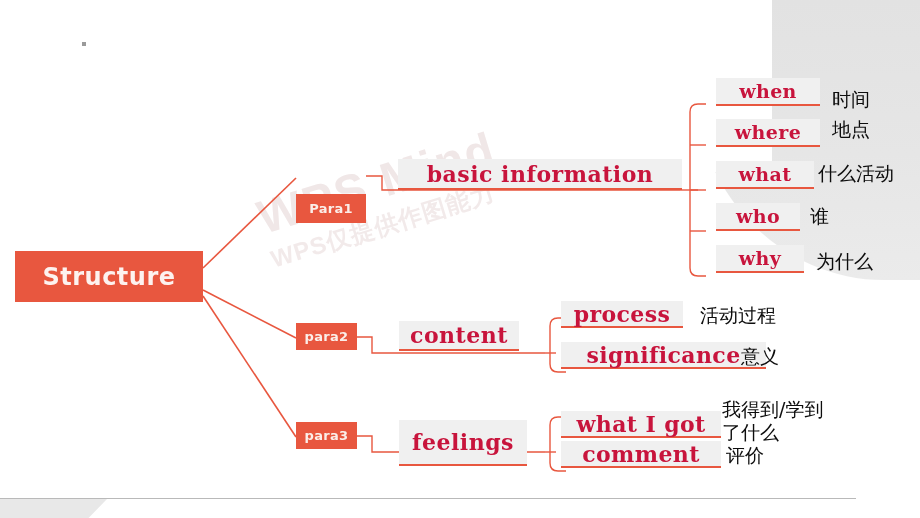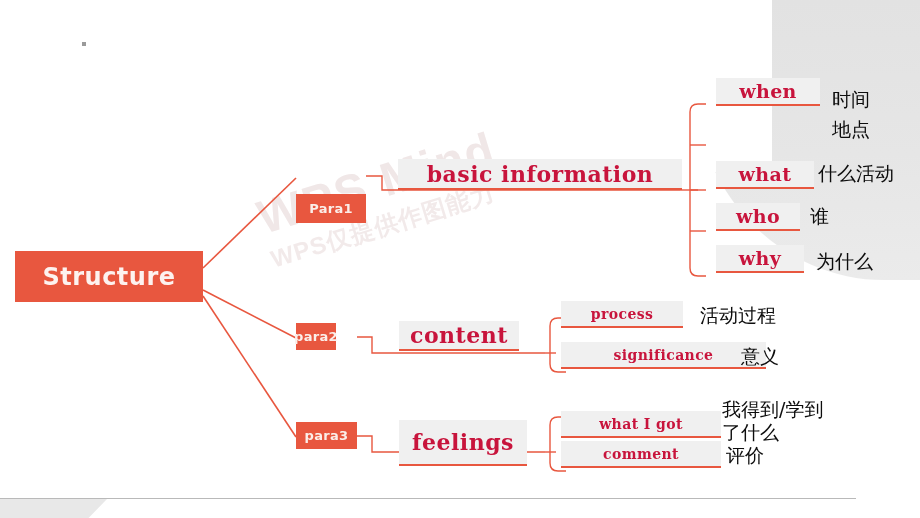--- a/index.html
+++ b/index.html
@@ -95,21 +95,21 @@
     box-sizing:border-box;
     text-align:center;
   }
   .chip span{
     color:#c8143c;font-weight:700;
     font-family:"DejaVu Serif","Liberation Serif",serif;
     white-space:nowrap;
   }
   .chip.big span{font-size:22px;letter-spacing:.5px;}
   .chip.mid span{font-size:19px;letter-spacing:.4px;}
-  .chip.sm  span{font-size:14px;letter-spacing:.4px;}
+  .chip.sm  span{font-size:22px;letter-spacing:.4px;}
 
   
   .anno{
     position:absolute;z-index:5;color:#0d0d0d;
     font-size:19px;line-height:23px;
     font-family:"DejaVu Sans","Liberation Sans",sans-serif;
     white-space:pre-wrap;
   }
   .anno.w{width:106px;white-space:normal;}
 </style>
@@ -162,38 +162,41 @@
   </div>
   <div class="chip big" style="left:398px;top:159px;width:284px;height:31px;justify-content:center;">
     <span>basic information</span>
   </div>
 
   <div class="chip mid" style="left:716px;top:78px;width:104px;height:28px;justify-content:center;">
     <span>when</span>
   </div>
   <div class="anno" style="left:832px;top:88px;">时间</div>
 
+  <div class="chip mid" style="left:716px;top:119px;width:104px;height:28px;justify-content:center;">
+    <span>where</span>
+  </div>
   <div class="anno" style="left:832px;top:118px;">地点</div>
 
   <div class="chip mid" style="left:716px;top:161px;width:98px;height:28px;justify-content:center;">
     <span>what</span>
   </div>
   <div class="anno" style="left:818px;top:162px;">什么活动</div>
 
   <div class="chip mid" style="left:716px;top:203px;width:84px;height:28px;justify-content:center;">
     <span>who</span>
   </div>
   <div class="anno" style="left:810px;top:205px;">谁</div>
 
   <div class="chip mid" style="left:716px;top:245px;width:88px;height:28px;justify-content:center;">
     <span>why</span>
   </div>
   <div class="anno" style="left:816px;top:250px;">为什么</div>
 
-  <div class="para-node" style="left:296px;top:323px;width:40px;height:27px;align-items:center;">
+  <div class="para-node" style="left:296px;top:323px;width:61px;height:27px;align-items:center;">
     <span>para2</span>
   </div>
   <div class="chip big" style="left:399px;top:321px;width:120px;height:30px;justify-content:center;">
     <span>content</span>
   </div>
 
   <div class="chip sm" style="left:561px;top:301px;width:122px;height:27px;justify-content:center;">
     <span>process</span>
   </div>
   <div class="anno" style="left:700px;top:304px;">活动过程</div>

